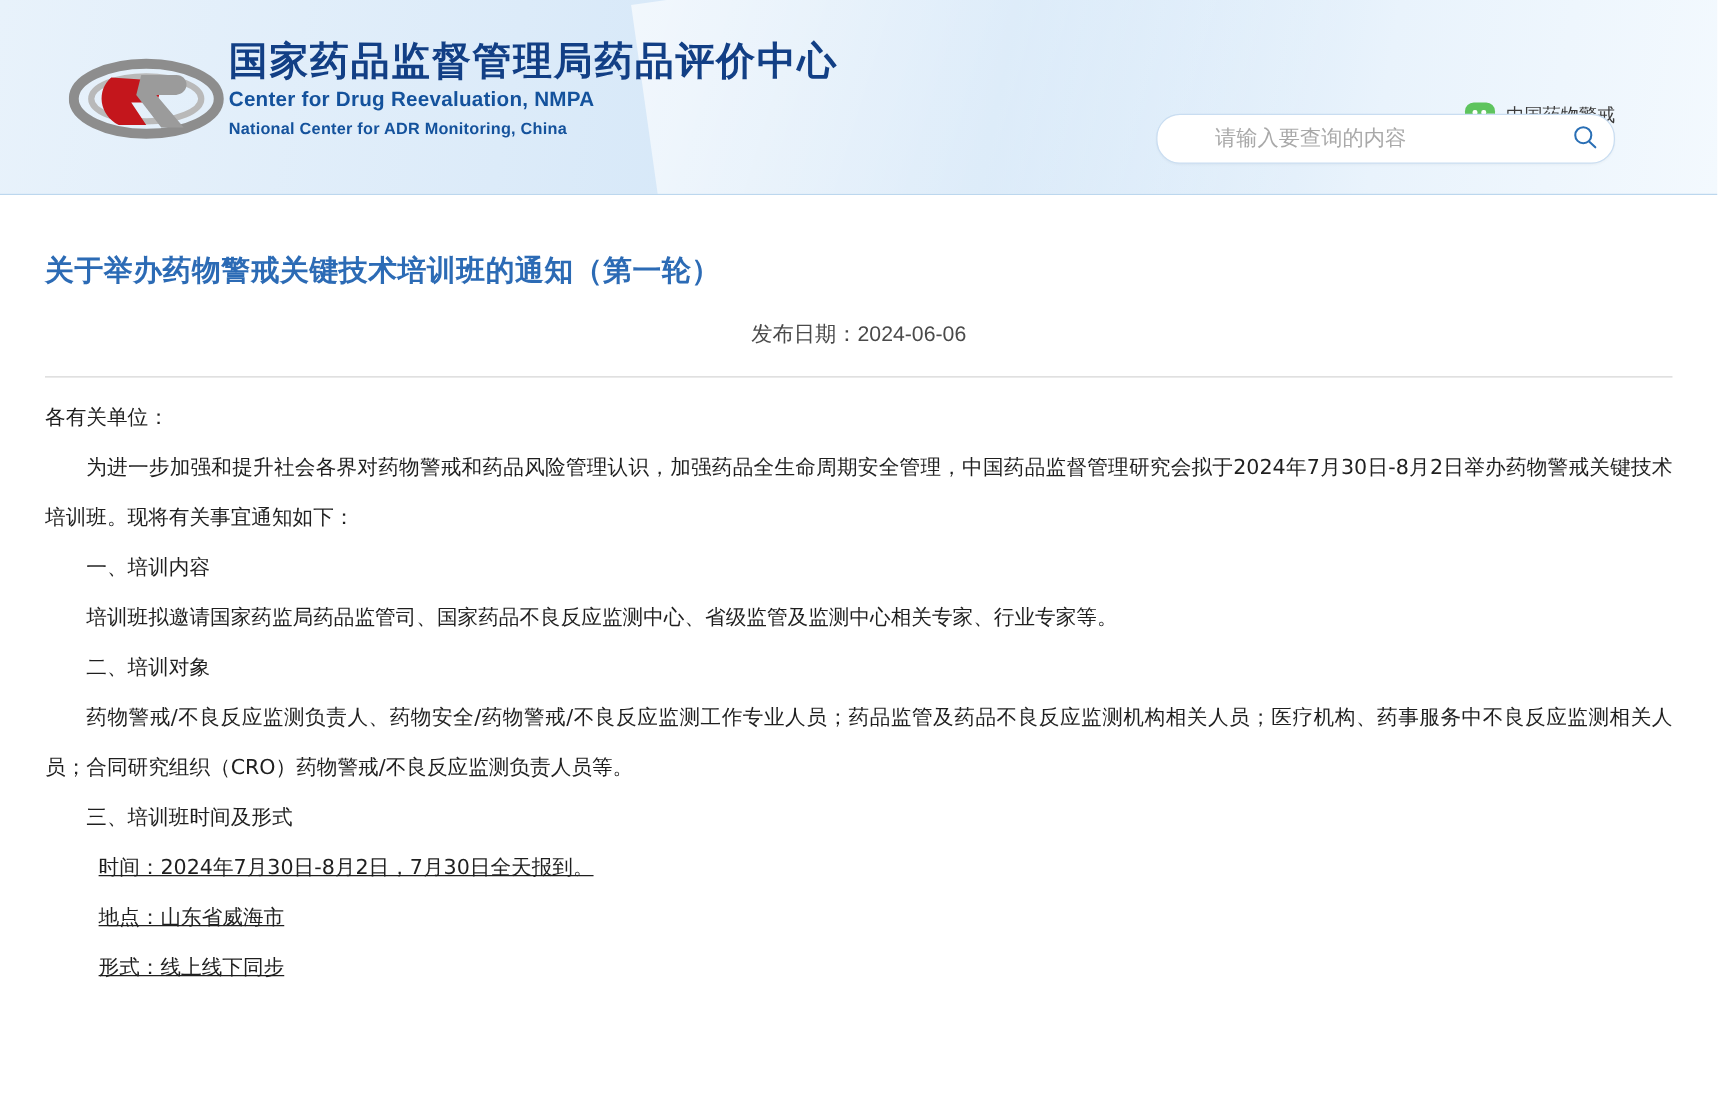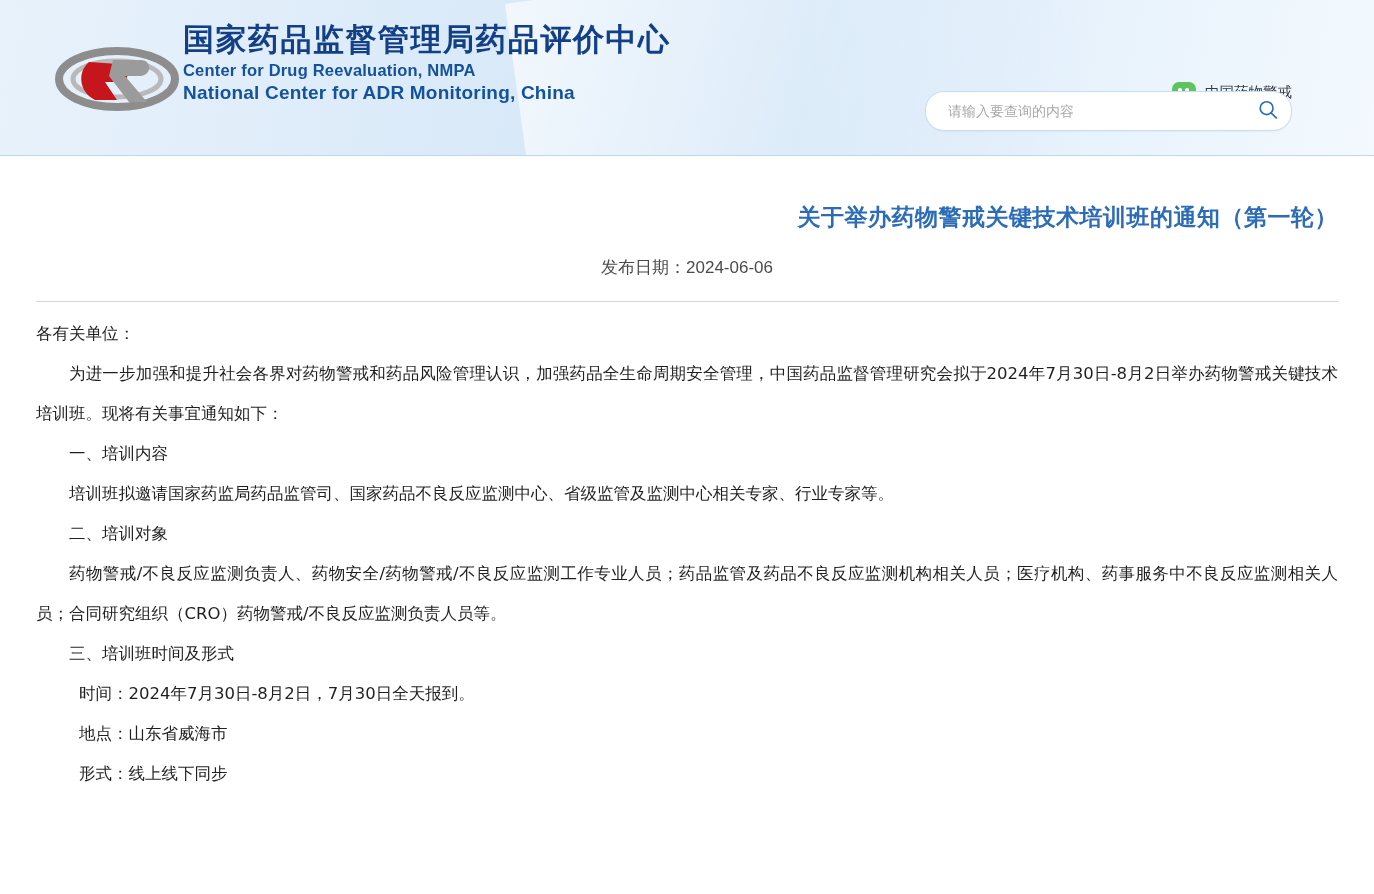--- a/index.html
+++ b/index.html
@@ -36,21 +36,21 @@
   .logo-mark {
     position: absolute;
     left: 55px;
     top: 42px;
     width: 125px;
     height: 72px;
   }
   .brand-block {
     position: absolute;
     left: 183px;
-    top: 20px;
+    top: 30px;
   }
   .brand-cn-1 {
     font-family: "DejaVu Sans", "Liberation Sans", sans-serif;
     font-size: 31px;
     font-weight: bold;
     color: #123f85;
     letter-spacing: 1.5px;
     line-height: 38px;
     white-space: nowrap;
   }
@@ -65,21 +65,21 @@
   .brand-cn-2 {
     font-family: "DejaVu Sans", "Liberation Sans", sans-serif;
     font-size: 31px;
     font-weight: bold;
     color: #123f85;
     letter-spacing: 6px;
     line-height: 39px;
     white-space: nowrap;
   }
   .brand-en-2 {
-    font-size: 19px;
+    font-size: 13px;
     font-weight: bold;
     color: #14529c;
     letter-spacing: 0.2px;
     line-height: 22px;
     white-space: nowrap;
   }
 
   .wechat-area {
     position: absolute;
     right: 82px;
@@ -137,42 +137,43 @@
     box-shadow: 0 1px 2px rgba(0,0,0,0.04);
     display: flex;
     align-items: center;
   }
   .search-input {
     flex: 1;
     border: none;
     outline: none;
     background: transparent;
     font-family: "Liberation Sans", "DejaVu Sans", sans-serif;
-    font-size: 14px;
+    font-size: 17px;
     color: #333;
     padding: 0 8px 0 22px;
+    margin-left: 24px;
   }
   .search-input::placeholder { color: #a9a9a9; }
   .search-btn {
     width: 46px;
     height: 36px;
     background: transparent;
     border: none;
     cursor: pointer;
     display: flex;
     align-items: center;
     justify-content: center;
   }
 
   
   .article {
     padding: 0 36px;
   }
   .doc-title {
-    text-align: right;
+    text-align: left;
     font-family: "DejaVu Sans", "Liberation Sans", sans-serif;
     font-size: 23px;
     font-weight: bold;
     color: #2c6bb5;
     letter-spacing: 0.5px;
     margin: 44px 0 0 0;
     line-height: 34px;
   }
   .doc-date {
     text-align: center;
@@ -195,21 +196,21 @@
   }
   .body-copy p {
     margin: 0;
     text-align: justify;
   }
   .p-indent { text-indent: 2em; }
   .p-head {
     text-indent: 2em;
     font-weight: normal;
   }
-  .p-sub { text-indent: 2.6em; }
+  .p-sub { text-indent: 2.6em; text-decoration: underline; }
 </style>
 </head>
 <body>
 
 <header class="site-header">
   <div class="header-sheen"></div>
 
   <div class="logo-mark">
     <svg width="125" height="72" viewBox="0 0 125 72" xmlns="http://www.w3.org/2000/svg">
       <ellipse cx="62" cy="37" rx="58" ry="28" fill="none" stroke="#8d8d8d" stroke-width="8"></ellipse>

